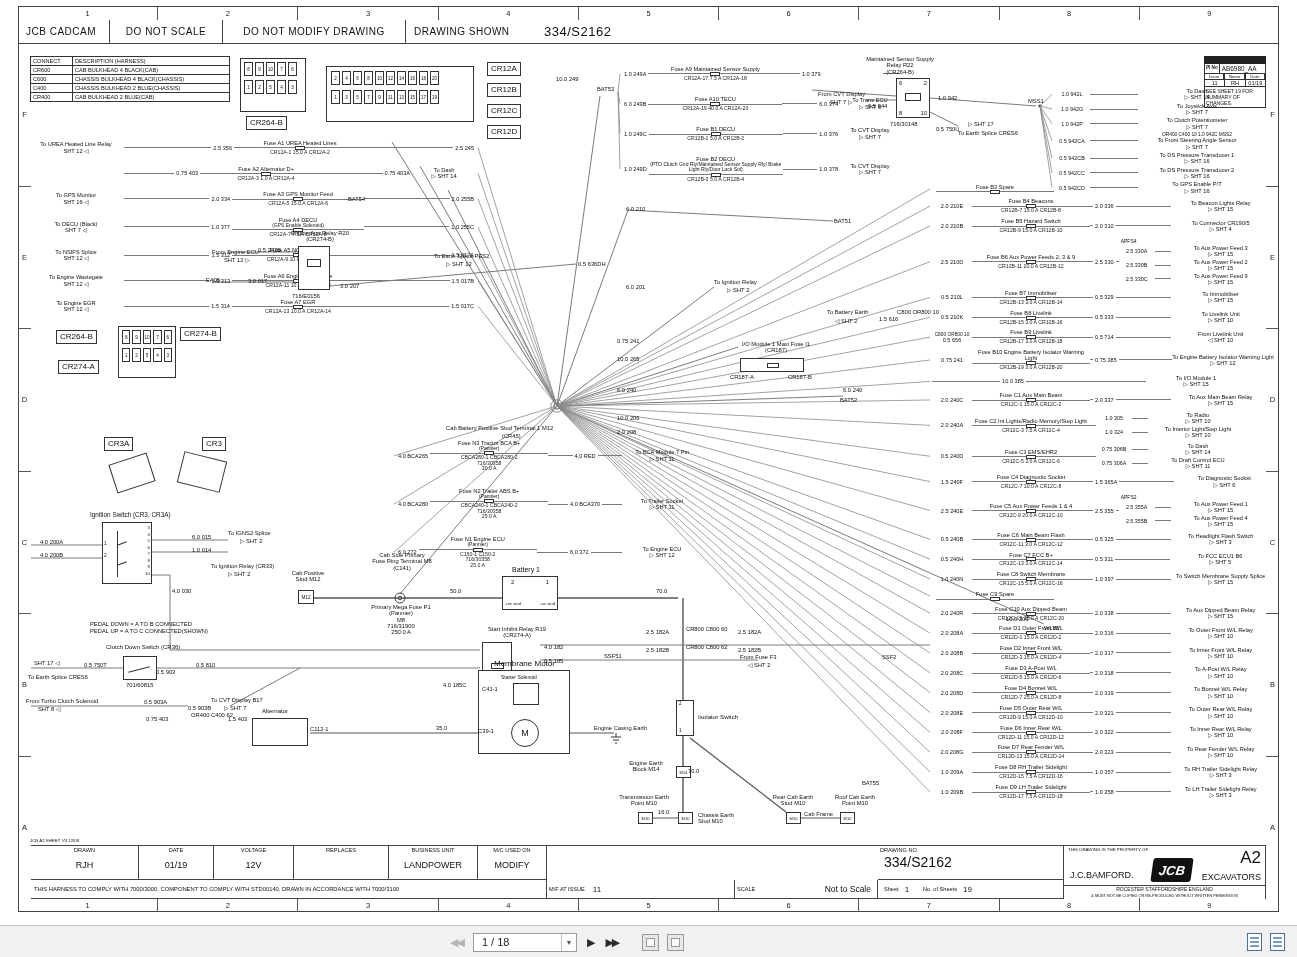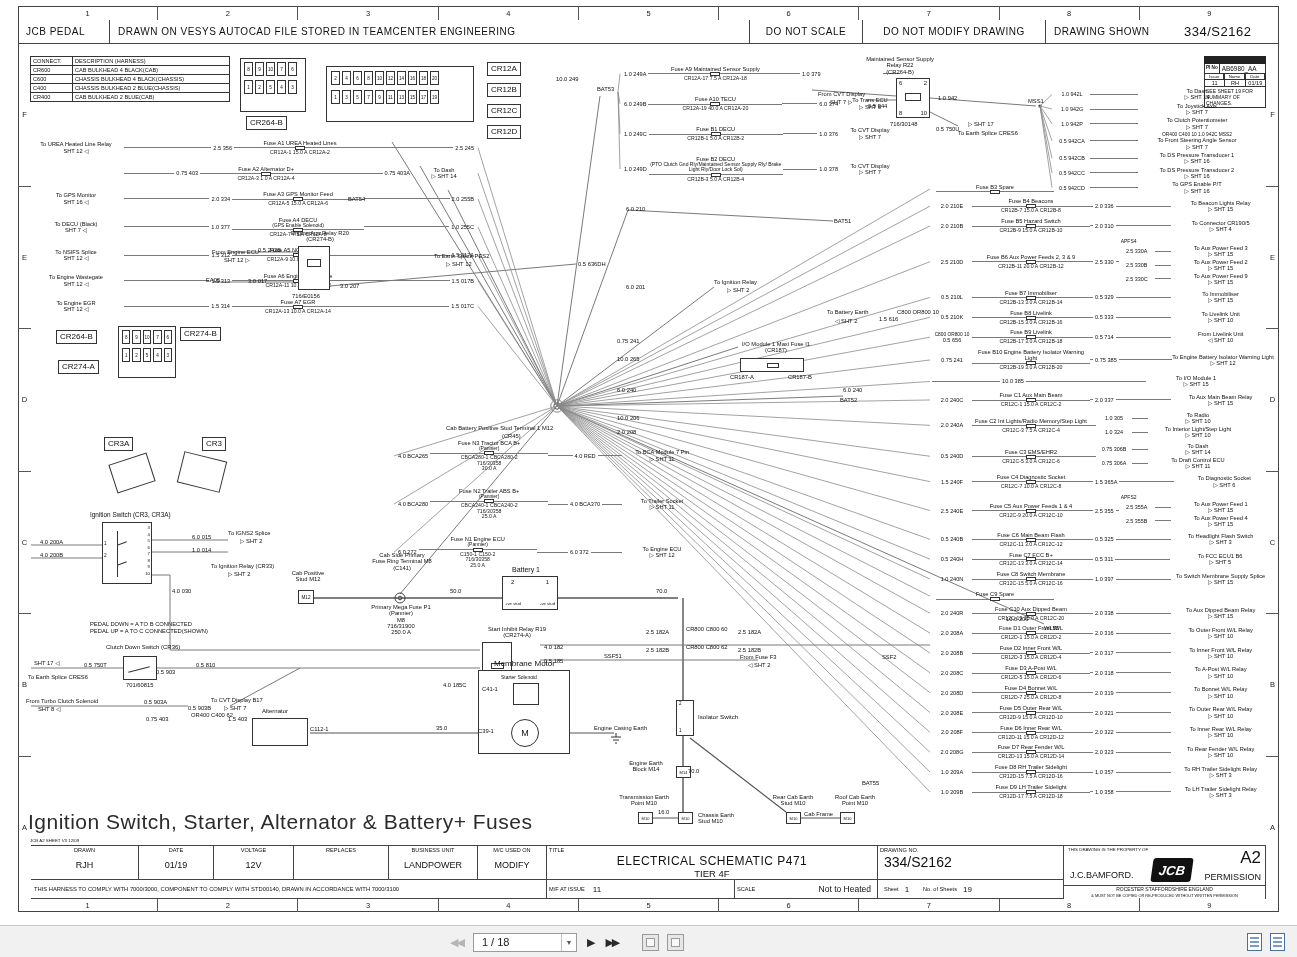--- a/index.html
+++ b/index.html
@@ -238,22 +238,21 @@
     <div class="zs v" style="left:1266px" id="zone-right">
         <div class="zc">F</div>
         <div class="zc">E</div>
         <div class="zc">D</div>
         <div class="zc">C</div>
         <div class="zc">B</div>
         <div class="zc">A</div>
       </div>
 
     <div class="hdr">
-      <div class="hcell" style="width:92px">JCB PEDAL</div>
-      <div class="hcell" style="width:640px">DRAWN ON VESYS AUTOCAD FILE STORED IN TEAMCENTER ENGINEERING</div>
+      <div class="hcell" style="width:92px">JCB CADCAM</div>
       <div class="hcell" style="width:113px;justify-content:center">DO NOT SCALE</div>
       <div class="hcell" style="width:183px;justify-content:center">DO NOT MODIFY DRAWING</div>
       <div class="hcell" style="width:130px;border-right:none">DRAWING SHOWN</div>
       <div class="hcell" style="flex:1;border-right:none;font-size:13px">334/S2162</div>
     </div>
 
     <div class="ctab" id="conn-table">
         <div class="ctr">
           <div class="ctc">CONNECT.</div>
           <div class="ctc">DESCRIPTION (HARNESS)</div>
@@ -1577,21 +1576,20 @@
         <div>Rear Cab Earth</div>
         <div>Stud M10</div>
       </div>
     <div class="box" style="left:786px;top:812px;width:15px;height:12px;font-size:4px;text-align:center;line-height:11px">M10</div>
     <div class="box" style="left:840px;top:812px;width:15px;height:12px;font-size:4px;text-align:center;line-height:11px">M10</div>
     <div class="tx" style="left:824px;top:794px;width:62px;text-align:center;white-space:normal">
         <div>Roof Cab Earth</div>
         <div>Point M10</div>
       </div>
 
-    <div class="bigtitle">Ignition  Switch,  Starter,  Alternator  &amp;  Battery+  Fuses</div>
     <div class="tx" style="left:30px;top:839px;font-size:4.4px">JCB A2 SHEET V3 12/09</div>
 
     <div class="tb">
       <div class="tcell" style="left:0;top:0;width:108px;height:34px">
           <div class="tlab">DRAWN</div>
           <div class="tval" style="margin-top:6px">RJH</div>
         </div>
       <div class="tcell" style="left:108px;top:0;width:75px;height:34px">
           <div class="tlab">DATE</div>
           <div class="tval" style="margin-top:6px">01/19</div>
@@ -1604,52 +1602,47 @@
           <div class="tlab">REPLACES</div>
           <div class="tval" style="margin-top:6px"></div>
         </div>
       <div class="tcell" style="left:358px;top:0;width:89px;height:34px">
           <div class="tlab">BUSINESS UNIT</div>
           <div class="tval" style="margin-top:6px">LANDPOWER</div>
         </div>
       <div class="tcell" style="left:447px;top:0;width:69px;height:34px">
           <div class="tlab">M/C USED ON</div>
           <div class="tval" style="margin-top:6px">MODIFY</div>
-        </div>
-      <div class="tcell" style="left:516px;top:0;width:331px;height:34px">
-          <div class="tlab" style="text-align:left">TITLE</div>
-        <div class="tval" style="font-size:12px;letter-spacing:.5px">ELECTRICAL SCHEMATIC P471</div>
-        <div class="tval" style="font-size:9.5px">TIER 4F</div>
         </div>
       <div class="tcell" style="left:847px;top:0;width:186px;height:34px">
           <div class="tlab" style="text-align:left">DRAWING NO.</div>
         <div class="tval" style="font-size:14px;text-align:left;padding-left:6px">334/S2162</div>
         </div>
 
       <div class="tcell" style="left:1033px;top:0;width:202px;height:53px;border-bottom:none">
         <div class="tlab" style="position:absolute;left:2px;top:0;font-size:4.4px">THIS DRAWING IS THE PROPERTY OF</div>
         <div style="position:absolute;right:4px;top:2px;font-size:17px">A2</div>
         <div style="position:absolute;left:6px;top:24px;font-size:9px">J.C.BAMFORD.</div>
         <div style="position:absolute;left:88px;top:12px;width:40px;height:24px;background:#111;color:#fff;font-style:italic;font-weight:bold;font-size:13px;display:flex;align-items:center;justify-content:center;transform:skewX(-8deg);border-radius:3px">JCB</div>
-        <div style="position:absolute;right:4px;top:26px;font-size:9px">PERMISSION</div>
+        <div style="position:absolute;right:4px;top:26px;font-size:9px">EXCAVATORS</div>
         <div style="position:absolute;left:0;top:39px;width:100%;border-top:1px solid #444"></div>
         <div style="position:absolute;left:0;top:40px;width:100%;text-align:center;font-size:5px">ROCESTER      STAFFORDSHIRE      ENGLAND</div>
         <div style="position:absolute;left:0;top:47px;width:100%;text-align:center;font-size:3.9px">&amp; MUST NOT BE COPIED OR RE-PRODUCED WITHOUT WRITTEN PERMISSION</div>
       </div>
 
       <div class="tcell" style="left:0;top:34px;width:516px;height:19px;display:flex;align-items:center">
           <div style="font-size:5.8px;padding-left:3px">THIS HARNESS TO COMPLY WITH 7000/3000, COMPONENT TO COMPLY WITH STD00140, DRAWN IN ACCORDANCE WITH 7000/3100</div>
         </div>
       <div class="tcell" style="left:516px;top:34px;width:188px;height:19px;display:flex;align-items:center;gap:6px">
           <div class="tlab">M/F AT ISSUE</div>
           <div style="font-size:8px">11</div>
         </div>
       <div class="tcell" style="left:704px;top:34px;width:143px;height:19px;display:flex;align-items:center;justify-content:space-between">
           <div class="tlab">SCALE</div>
-          <div style="font-size:8.5px;padding-right:6px">Not to Heated</div>
+          <div style="font-size:8.5px;padding-right:6px">Not to Scale</div>
         </div>
       <div class="tcell" style="left:847px;top:34px;width:186px;height:19px;display:flex;align-items:center;gap:4px;padding-left:4px">
         <div class="tlab">Sheet</div>
           <div style="font-size:8px">1</div>
         <div class="tlab" style="padding-left:10px">No. of Sheets</div>
           <div style="font-size:8px">19</div>
         </div>
     </div>
   <div class="tx" style="left: 556px; top: 76px;">10.0 249</div>
       <div class="tx" style="left: 597px; top: 86px;">BAT53</div>

